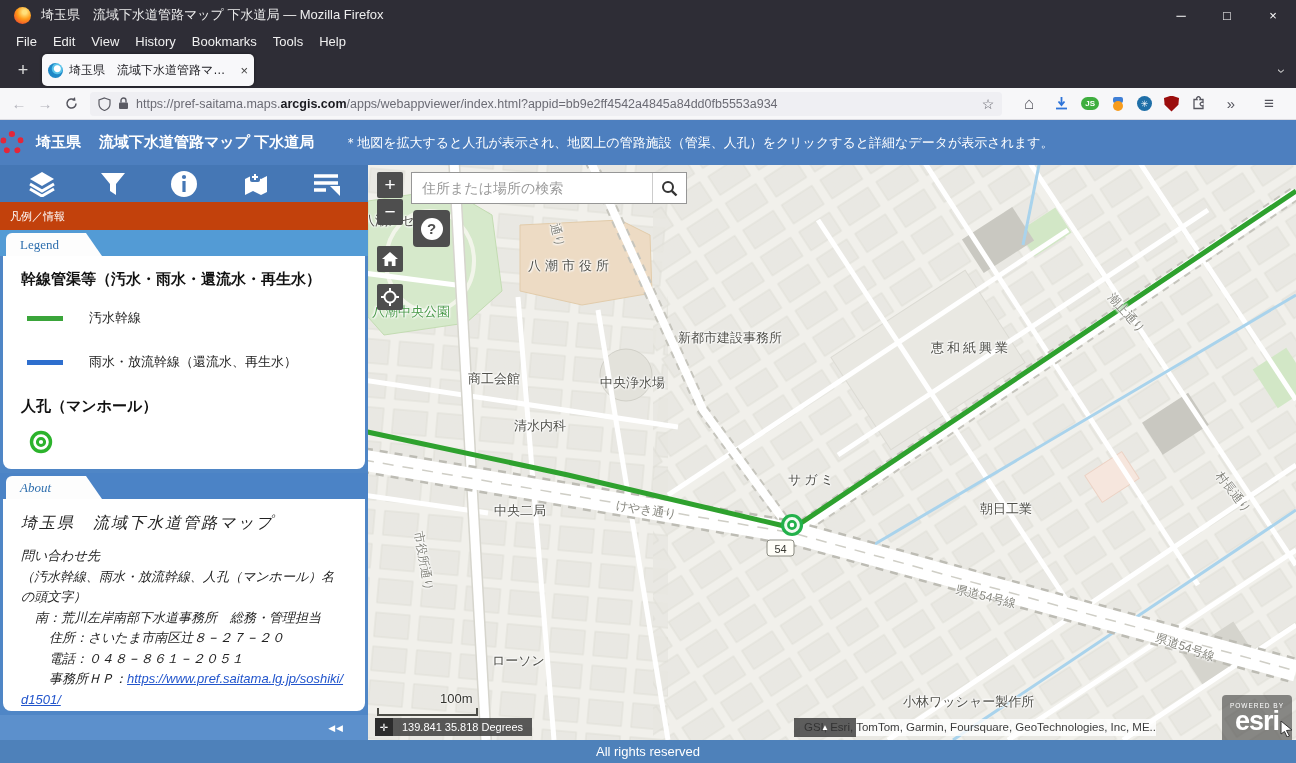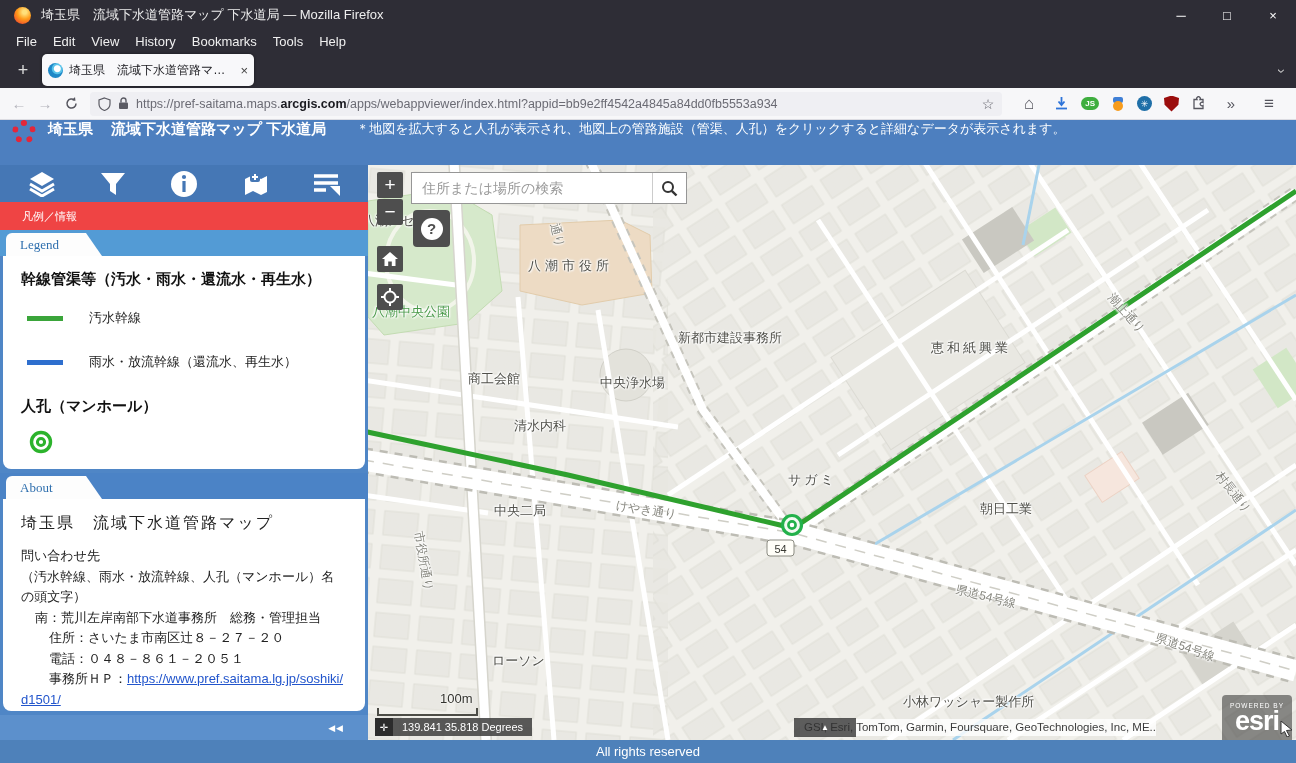--- a/index.html
+++ b/index.html
@@ -35,37 +35,37 @@
   .url-star { margin-left:8px; color:#5b5b64; font-size:14px; flex:none; }
   .ext-strip { display:flex; align-items:center; gap:12px; padding:0 8px; flex:none; }
   .js-badge { background:#3fae3f; color:#fff; font-size:8px; font-weight:bold; border-radius:7px; padding:2px 4px; }
   .ext1 { width:14px; height:14px; position:relative; }
   .ext1 .cap { position:absolute; top:0; left:2px; width:10px; height:6px; background:#3f7fd6; border-radius:2px; }
   .ext1 .ball { position:absolute; bottom:0; left:2px; width:10px; height:10px; background:#f79c1d; border-radius:50%; }
   .ext2 { width:15px; height:15px; border-radius:50%; background:#1f6fa8; color:#fff; font-size:9px; display:flex; align-items:center; justify-content:center; }
   .ublock { width:15px; height:16px; background:#9b0d0d; clip-path:polygon(50% 0,100% 16%,96% 58%,50% 100%,4% 58%,0 16%); display:flex; align-items:center; justify-content:center; color:#fff; font-size:7px; }
 
   
-  .app-header { height:45px; background:#4d7fbf; display:flex; color:#fff; padding-left:12px; }
+  .app-header { height:45px; background:#4d7fbf; display:flex; align-items:center; color:#fff; }
   .pref-logo { width:24px; height:24px; border-radius:50%; border:6px dotted #e3273a; background:#4d7fbf; margin-right:12px; flex:none; }
   .pref-name { font-size:15px; font-weight:bold; margin-right:18px; }
   .app-title { font-size:15px; font-weight:bold; margin-right:30px; }
   .app-note { font-size:13px; }
 
   .app-body { height:575px; display:flex; }
 
   
   .sidebar { width:368px; background:#4f86c6; display:flex; flex-direction:column; }
   .toolbar { height:42px; background:#4577b5; display:flex; align-items:center; justify-content:space-around; padding:0 6px; }
   .tool-btn { width:44px; height:36px; display:flex; align-items:center; justify-content:center; }
-  .widgetbar { height:31px; background:#ef4444; color:#fff; font-size:11px; display:flex; align-items:center; padding-left:22px; }
+  .widgetbar { height:31px; background:#c2410c; color:#fff; font-size:11px; display:flex; align-items:center; padding-left:10px; }
 
   .panel { display:flex; flex-direction:column; }
   .panel.legend { height:243px; }
-  .panel.about { height:242px; }
+  .panel.about { height:242px;font-style:italic; }
   .tabstrip { height:26px; padding:3px 0 0 6px; }
   .legend .tabstrip { background:#539bd5; }
   .about .tabstrip { background:#4b83c6; }
   .ptab { width:96px; height:23px; background:#fdfdfd; clip-path:polygon(0 0,calc(100% - 16px) 0,100% 100%,0 100%);
           font-family:"Liberation Serif", serif; font-size:13px; color:#2f6fae; display:flex; align-items:center; padding-left:14px; border-radius:6px 0 0 0; }
   .pcontent { flex:1; background:#fff; margin:0 3px 4px 3px; border-radius:0 0 8px 8px; overflow:hidden; padding:14px 18px 0 18px; }
 
   .lg-heading { font-size:15px; font-weight:bold; color:#111; margin-bottom:20px; }
   .lg-item { display:flex; align-items:center; margin:0 0 26px 6px; font-size:13px; color:#222;gap:12px; }
   .lg-swatch { width:36px; height:5px; margin-right:14px; flex:none; }

